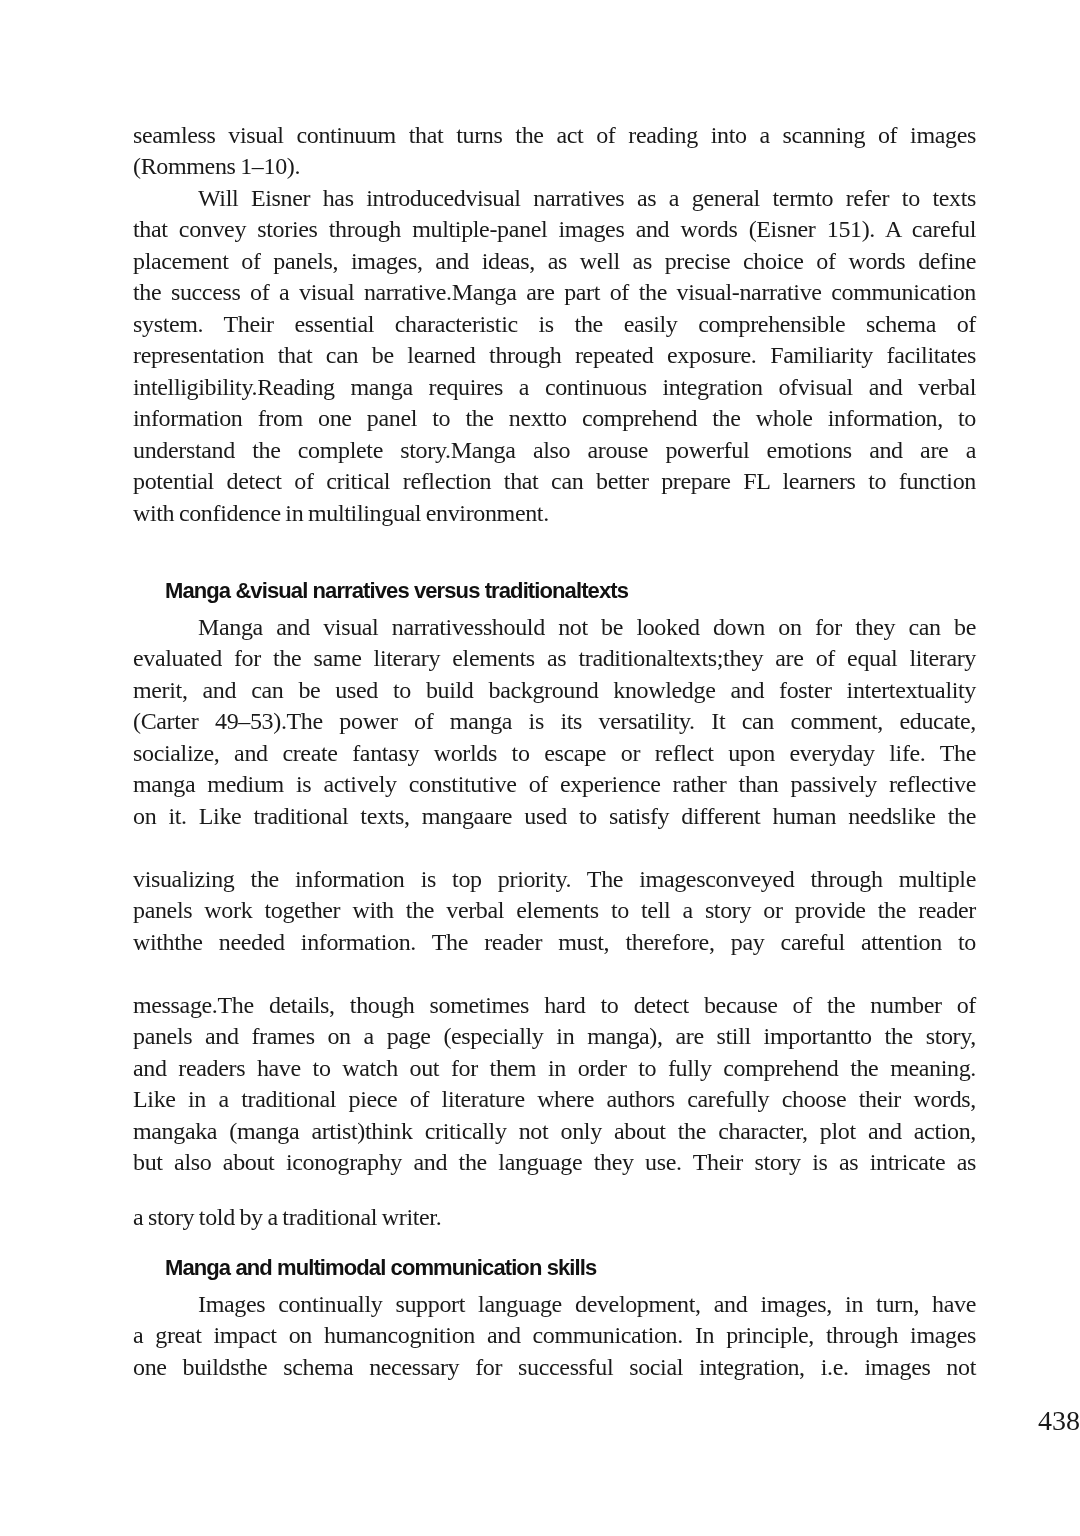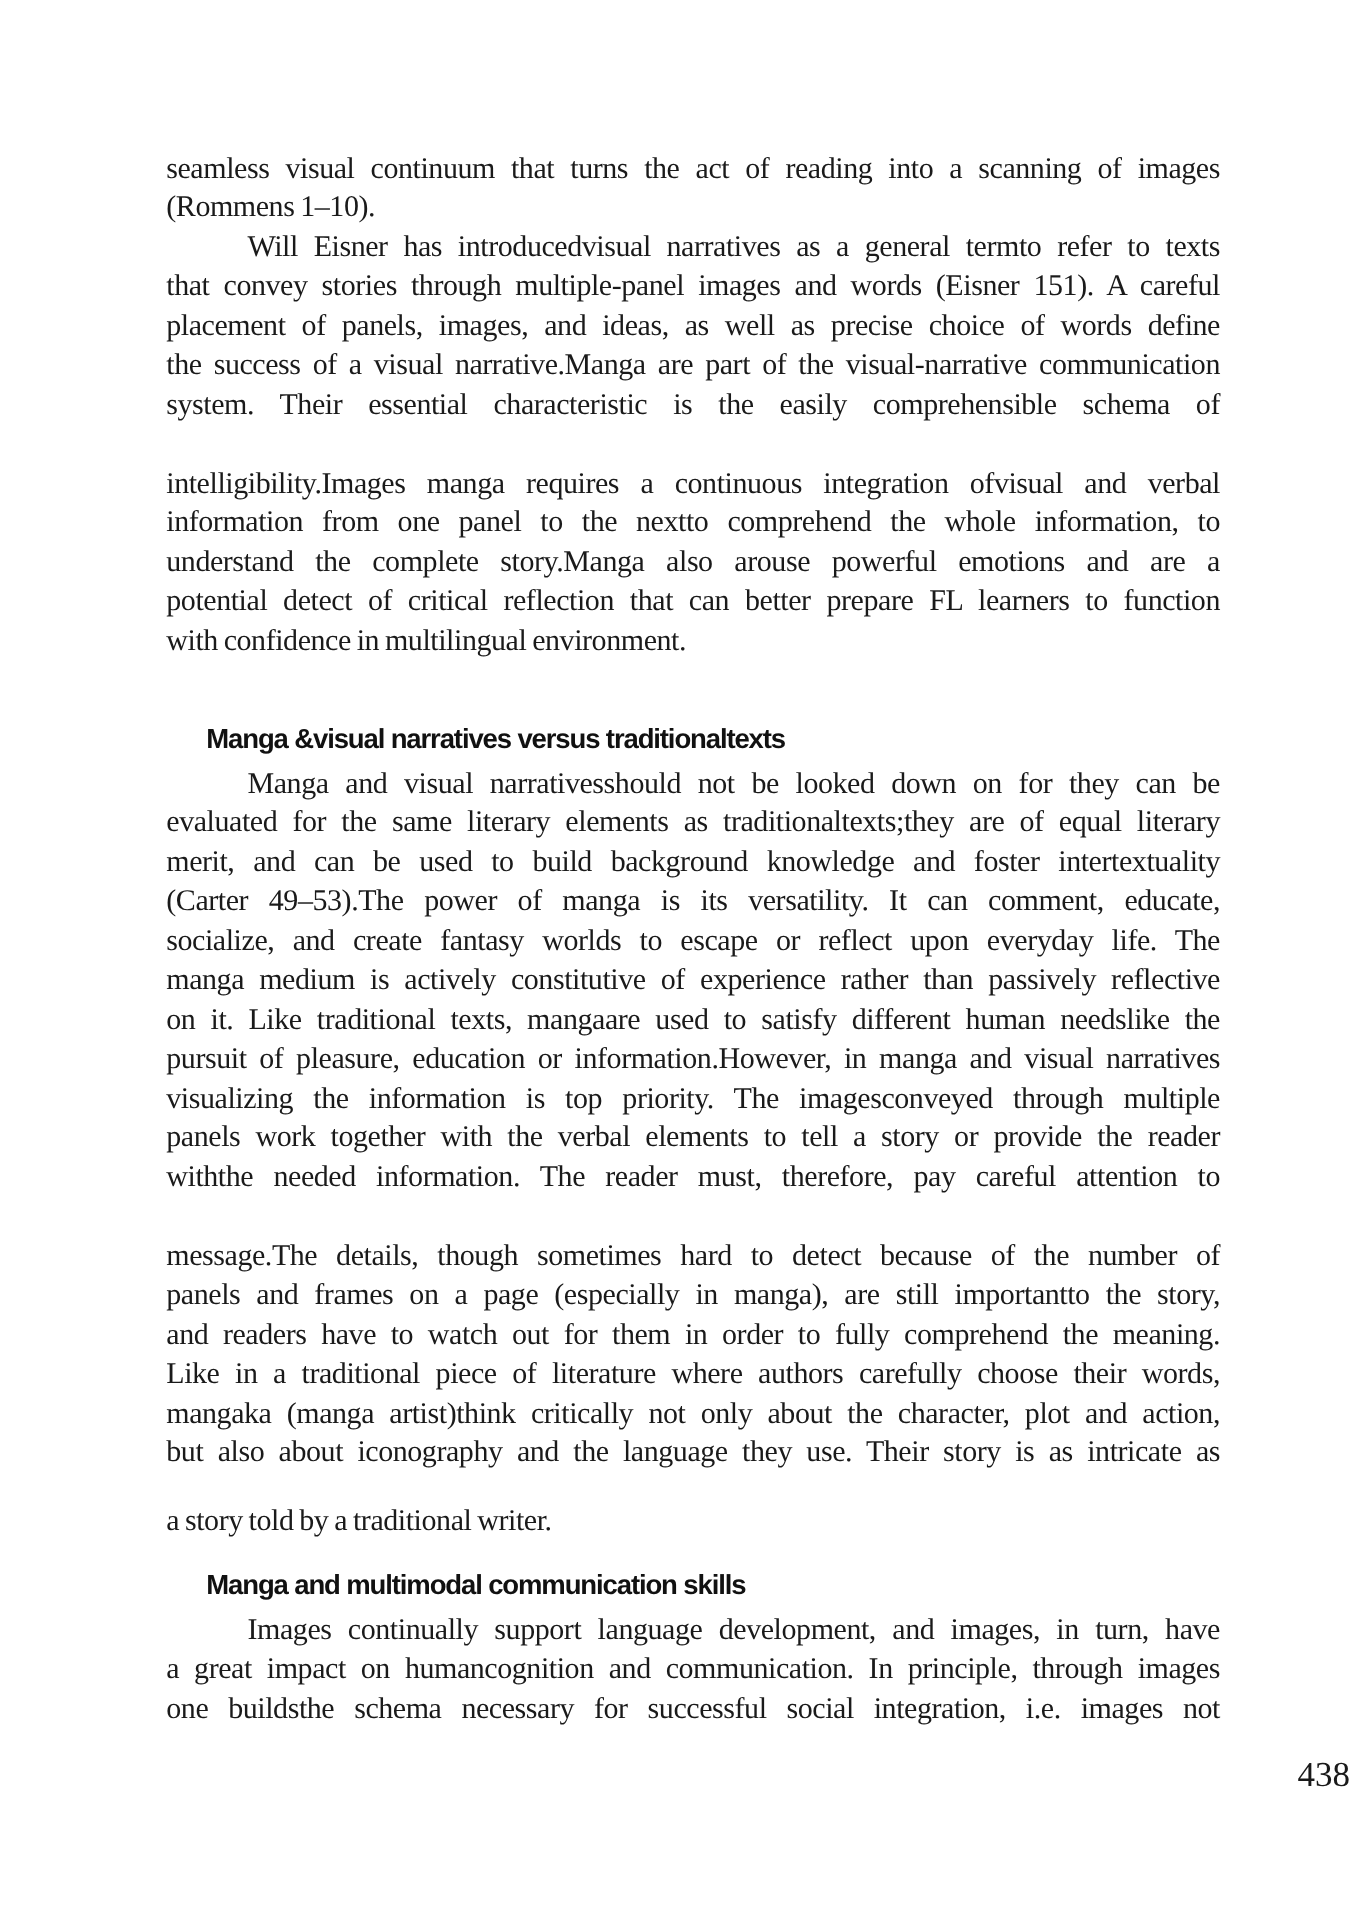--- a/index.html
+++ b/index.html
@@ -49,36 +49,36 @@
 <div class="page">
 
   <div class="line" style="top:120px">seamless visual continuum that turns the act of reading into a scanning of images</div>
   <div class="line last" style="top:151px">(Rommens 1–10).</div>
 
   <div class="line indent" style="top:183px">Will Eisner has introducedvisual narratives as a general termto refer to texts</div>
   <div class="line" style="top:214px">that convey stories through multiple-panel images and words (Eisner 151). A careful</div>
   <div class="line" style="top:246px">placement of panels, images, and ideas, as well as precise choice of words define</div>
   <div class="line" style="top:277px">the success of a visual narrative.Manga are part of the visual-narrative communication</div>
   <div class="line" style="top:309px">system. Their essential characteristic is the easily comprehensible schema of</div>
-  <div class="line" style="top:372px">intelligibility.Images manga requires a continuous integration ofvisual and verbal</div>
+  <div class="line" style="top:340px">representation that can be learned through repeated exposure. Familiarity facilitates</div>
+  <div class="line" style="top:372px">intelligibility.Reading manga requires a continuous integration ofvisual and verbal</div>
   <div class="line" style="top:403px">information from one panel to the nextto comprehend the whole information, to</div>
   <div class="line" style="top:435px">understand the complete story.Manga also arouse powerful emotions and are a</div>
   <div class="line" style="top:466px">potential detect of critical reflection that can better prepare FL learners to function</div>
   <div class="line last" style="top:498px">with confidence in multilingual environment.</div>
 
   <div class="heading" style="top:577px">Manga &amp;visual narratives versus traditionaltexts</div>
 
   <div class="line indent" style="top:612px">Manga and visual narrativesshould not be looked down on for they can be</div>
   <div class="line" style="top:643px">evaluated for the same literary elements as traditionaltexts;they are of equal literary</div>
   <div class="line" style="top:675px">merit, and can be used to build background knowledge and foster intertextuality</div>
   <div class="line" style="top:706px">(Carter 49–53).The power of manga is its versatility. It can comment, educate,</div>
   <div class="line" style="top:738px">socialize, and create fantasy worlds to escape or reflect upon everyday life. The</div>
   <div class="line" style="top:769px">manga medium is actively constitutive of experience rather than passively reflective</div>
   <div class="line" style="top:801px">on it. Like traditional texts, mangaare used to satisfy different human needslike the</div>
-  <div class="line" style="top:832px">pursuit of pleasure, education or information.However, in manga and visual narratives</div>
   <div class="line" style="top:864px">visualizing the information is top priority. The imagesconveyed through multiple</div>
   <div class="line" style="top:895px">panels work together with the verbal elements to tell a story or provide the reader</div>
   <div class="line" style="top:927px">withthe needed information. The reader must, therefore, pay careful attention to</div>
   <div class="line" style="top:990px">message.The details, though sometimes hard to detect because of the number of</div>
   <div class="line" style="top:1021px">panels and frames on a page (especially in manga), are still importantto the story,</div>
   <div class="line" style="top:1053px">and readers have to watch out for them in order to fully comprehend the meaning.</div>
   <div class="line" style="top:1084px">Like in a traditional piece of literature where authors carefully choose their words,</div>
   <div class="line" style="top:1116px">mangaka (manga artist)think critically not only about the character, plot and action,</div>
   <div class="line" style="top:1147px">but also about iconography and the language they use. Their story is as intricate as</div>
   <div class="line last" style="top:1202px">a story told by a traditional writer.</div>

